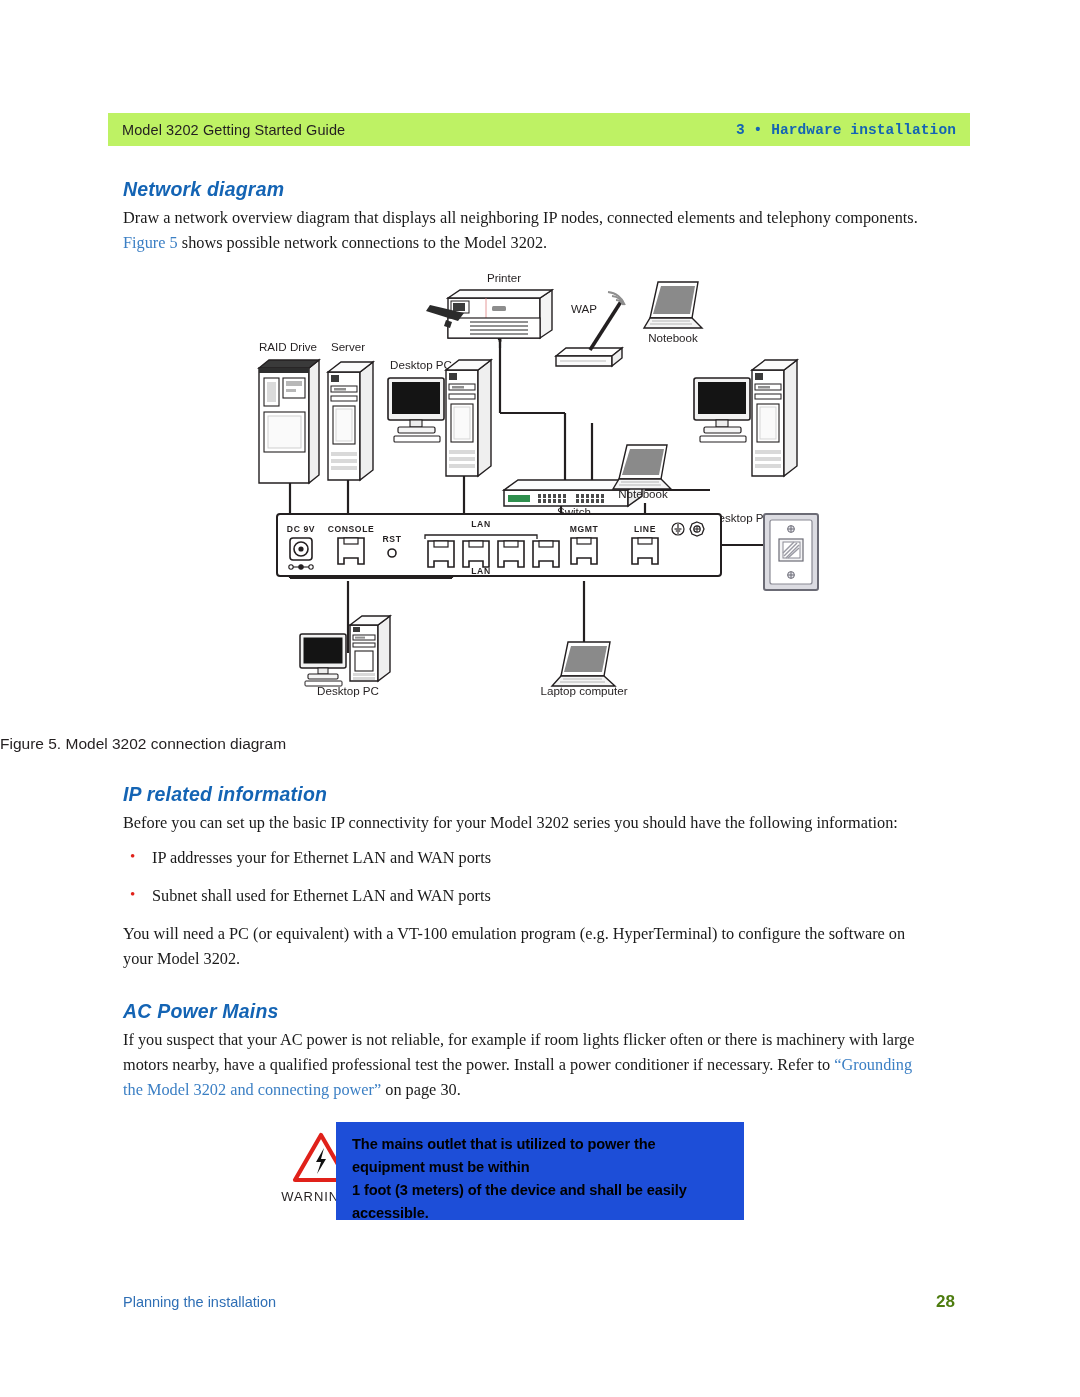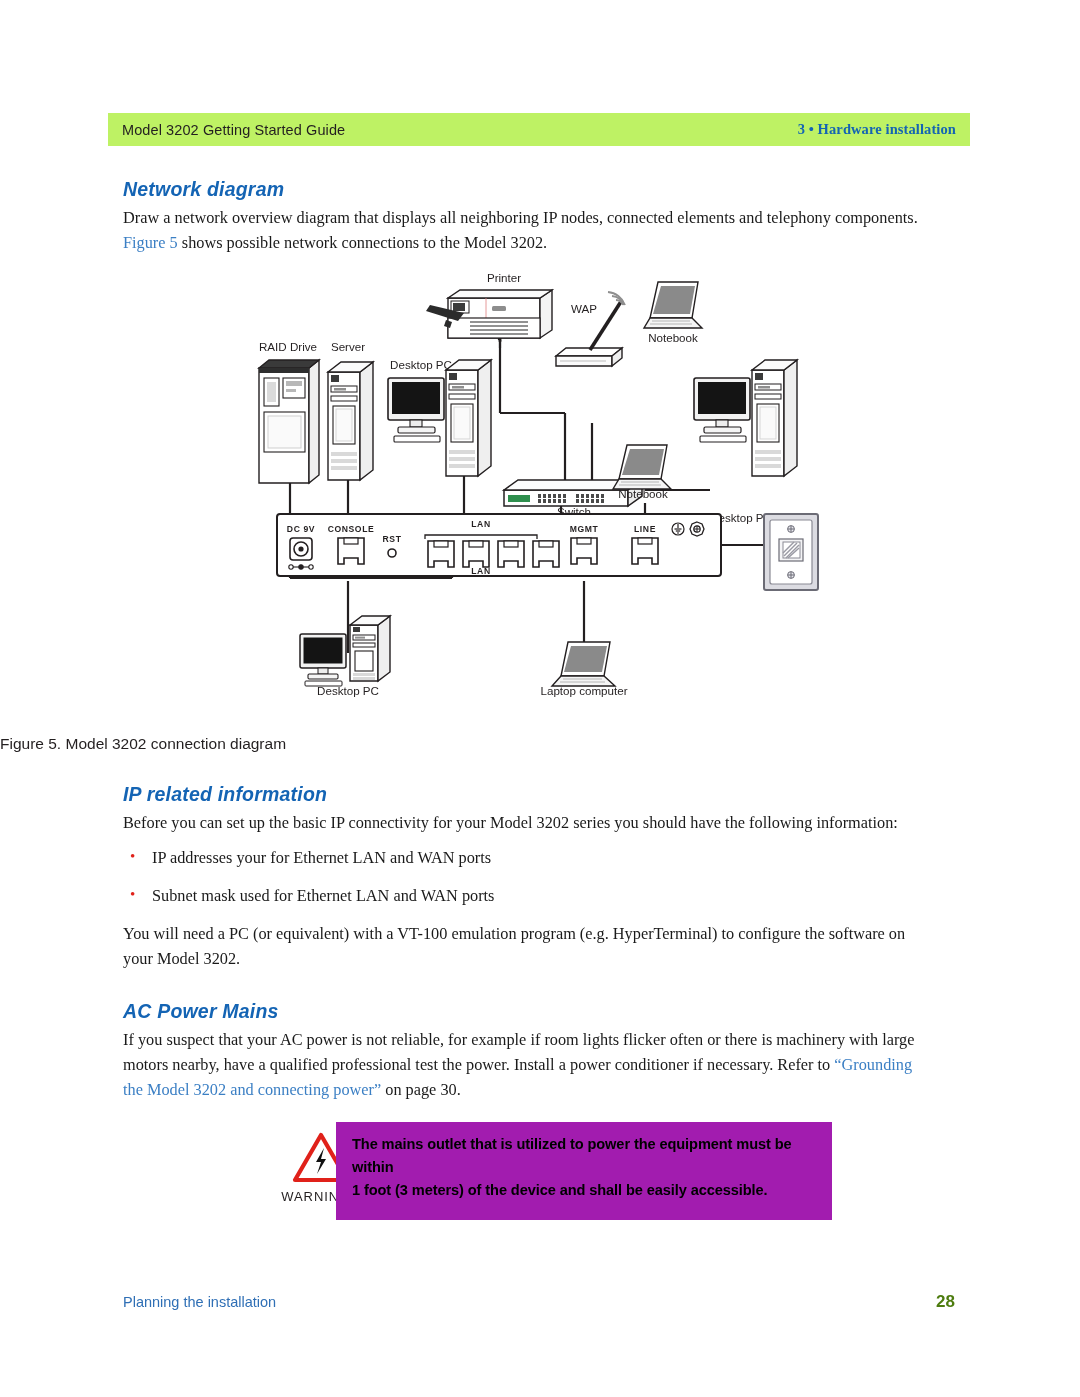--- a/index.html
+++ b/index.html
@@ -30,21 +30,21 @@
     box-sizing: border-box;
     padding: 0 14px 0 14px;
   }
   .header-left {
     font-family: "Liberation Sans", sans-serif;
     font-size: 14.5px;
     color: #231f20;
     letter-spacing: .1px;
   }
   .header-right {
-    font-family: Liberation Serif, serif;
+    font-family: Liberation Mono, monospace;
     font-size: 14.5px;
     font-weight: bold;
     color: #1464B4;
     letter-spacing: .1px;
   }
 
   
   .content {
     position: absolute;
     left: 123px;
@@ -125,23 +125,23 @@
     position: absolute;
     left: 248px;
     top: 1122px;
     width: 584px;
     height: 100px;
   }
   .warning-box {
     position: absolute;
     left: 88px;
     top: 0;
-    width: 496px;
+    width: 408px;
     height: 98px;
-    background: #a21caf;
+    background: #1d4ed8;
     box-sizing: border-box;
     padding: 11px 16px 0 16px;
   }
   .warning-text {
     font-family: "Liberation Sans", sans-serif;
     font-weight: bold;
     font-size: 14.6px;
     line-height: 23px;
     color: #000;
     letter-spacing: -.1px;
@@ -599,21 +599,21 @@
 </svg>
 </div>
 
 <div class="fig-caption">Figure 5. Model 3202 connection diagram</div>
 
 <div class="content" style="top:783px;">
   <h2 class="section-head">IP related information</h2>
   <p class="body-text">Before you can set up the basic IP connectivity for your Model 3202 series you should have the following information:</p>
   <ul class="bullets">
     <li>IP addresses your for Ethernet LAN and WAN ports</li>
-    <li>Subnet mask used for Ethernet LAN and WAN ports</li>
+    <li>Subnet shall used for Ethernet LAN and WAN ports</li>
   </ul>
   <p class="body-text" style="margin-top:8px;font-family:Liberation Serif, serif;">You will need a PC (or equivalent) with a VT-100 emulation program (e.g. HyperTerminal) to configure the software on your Model 3202.</p>
 </div>
 
 <div class="content" style="top:1000px;">
   <h2 class="section-head">AC Power Mains</h2>
   <p class="body-text">
     <span>If you suspect that your AC power is not reliable, for example if room lights flicker often or there is machinery with large motors nearby, have a qualified professional test the power. Install a power conditioner if necessary. Refer to</span>
     <span class="link">“Grounding the Model 3202 and connecting power”</span>
     <span>on page 30.</span>

